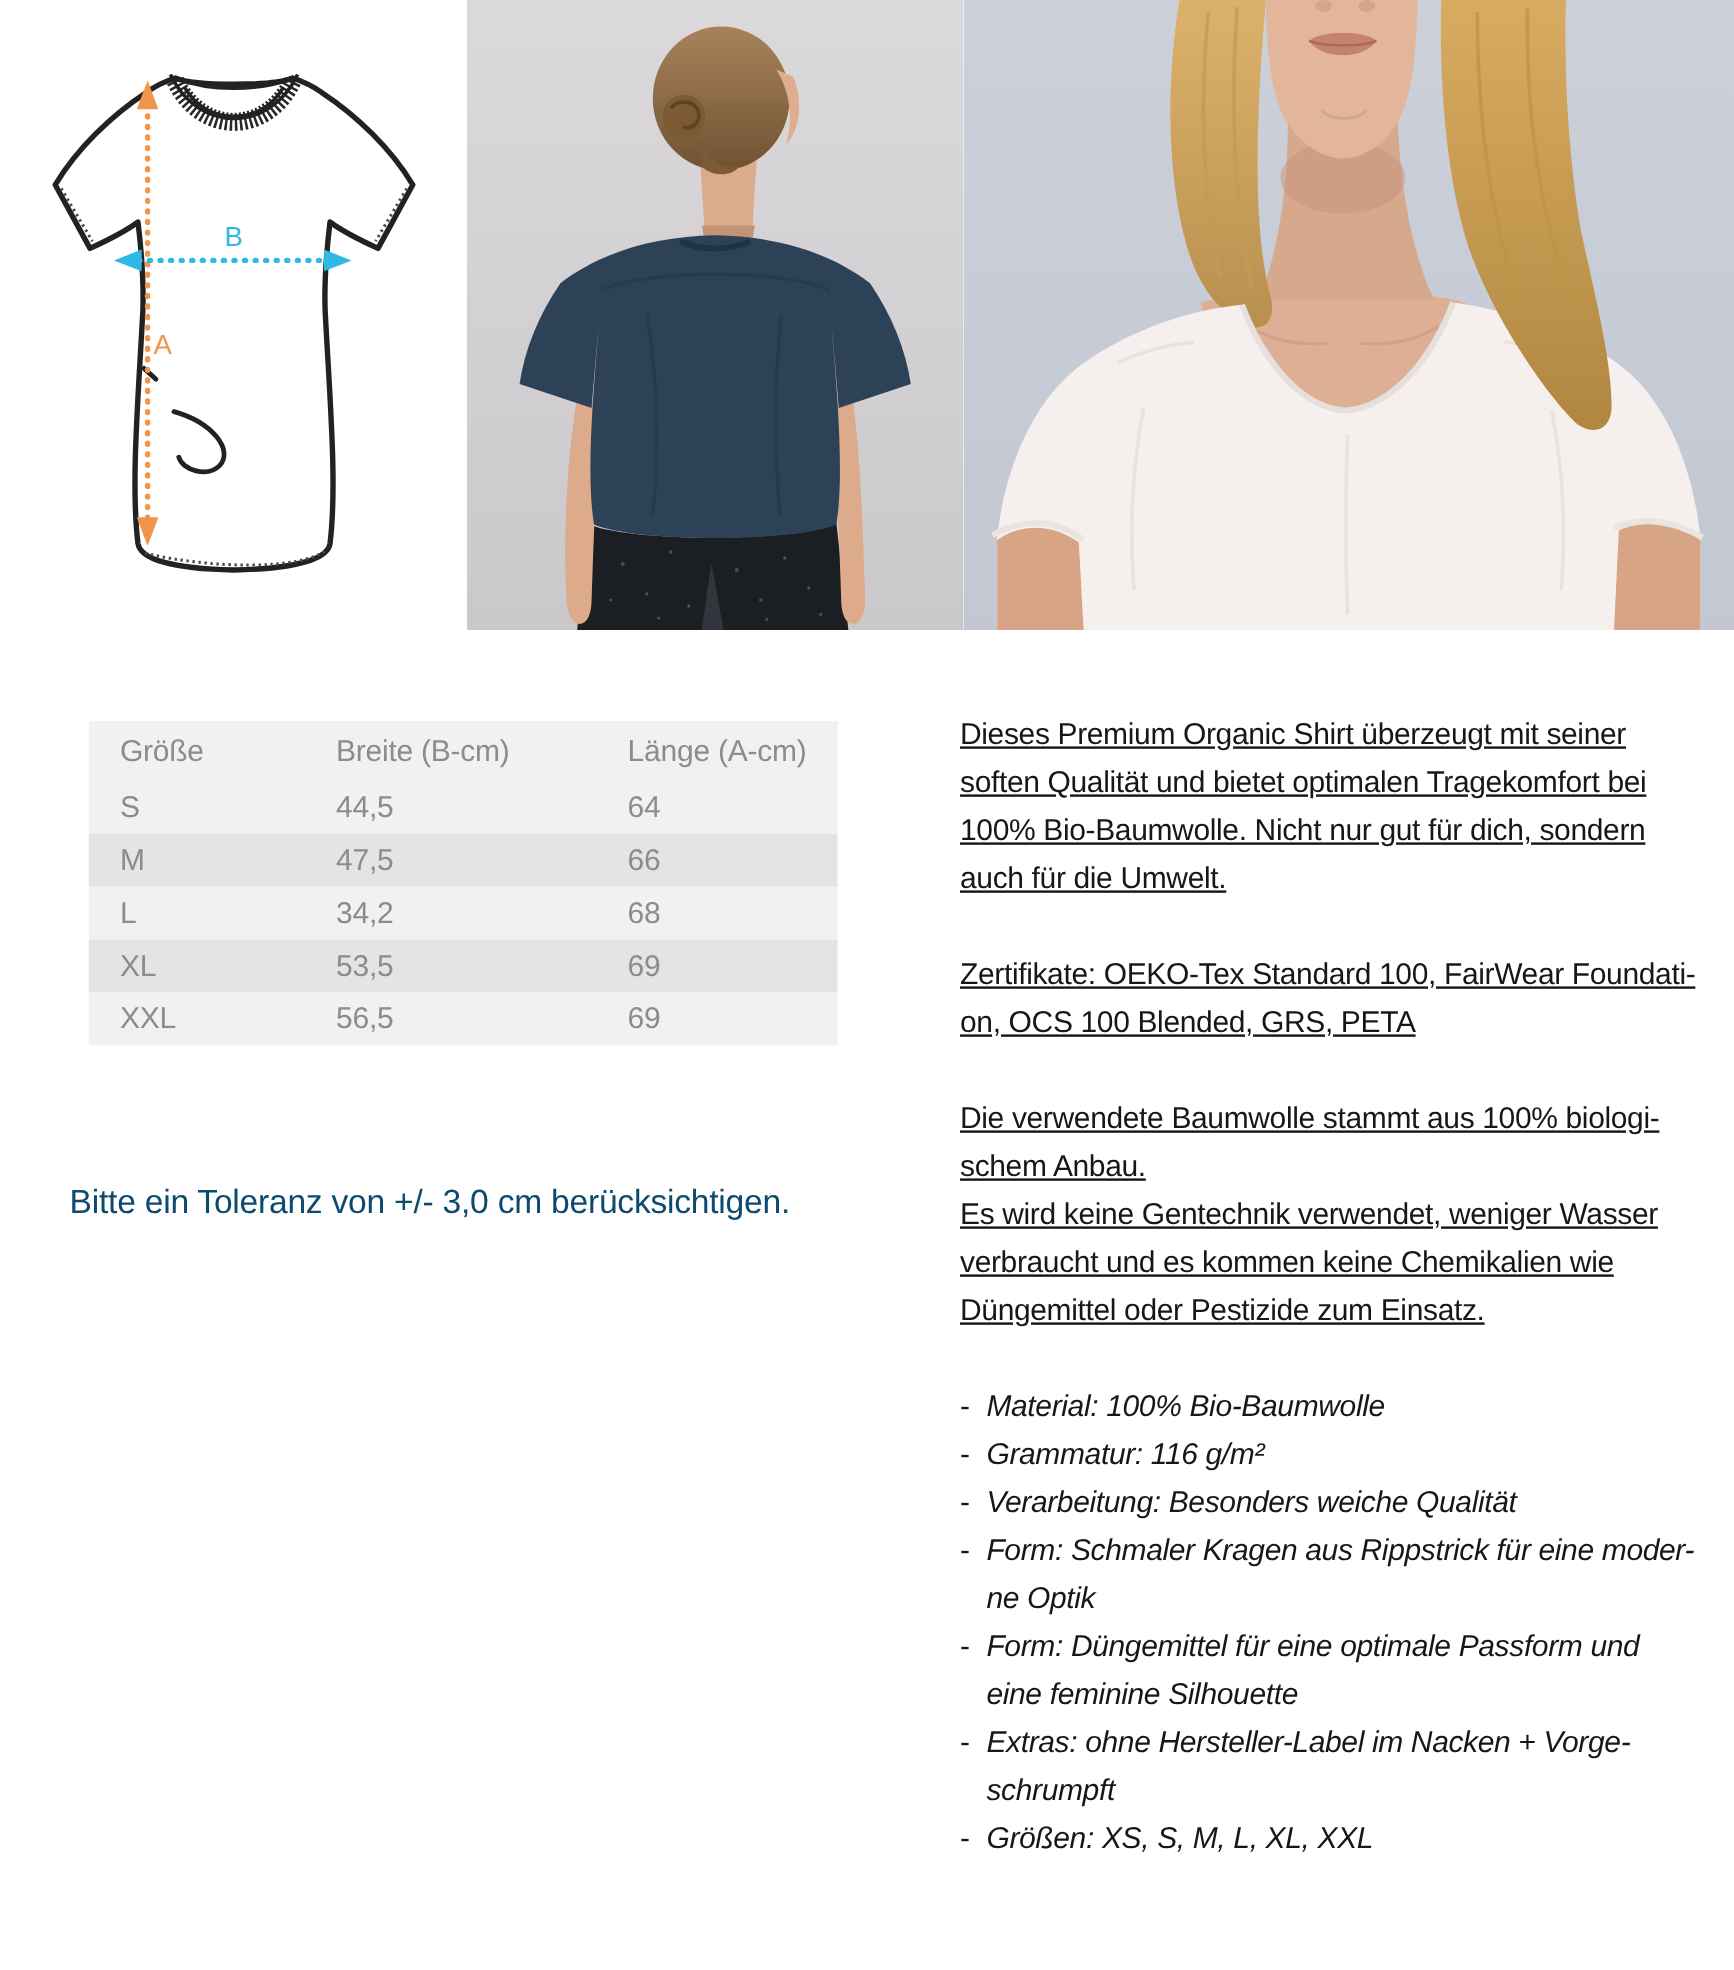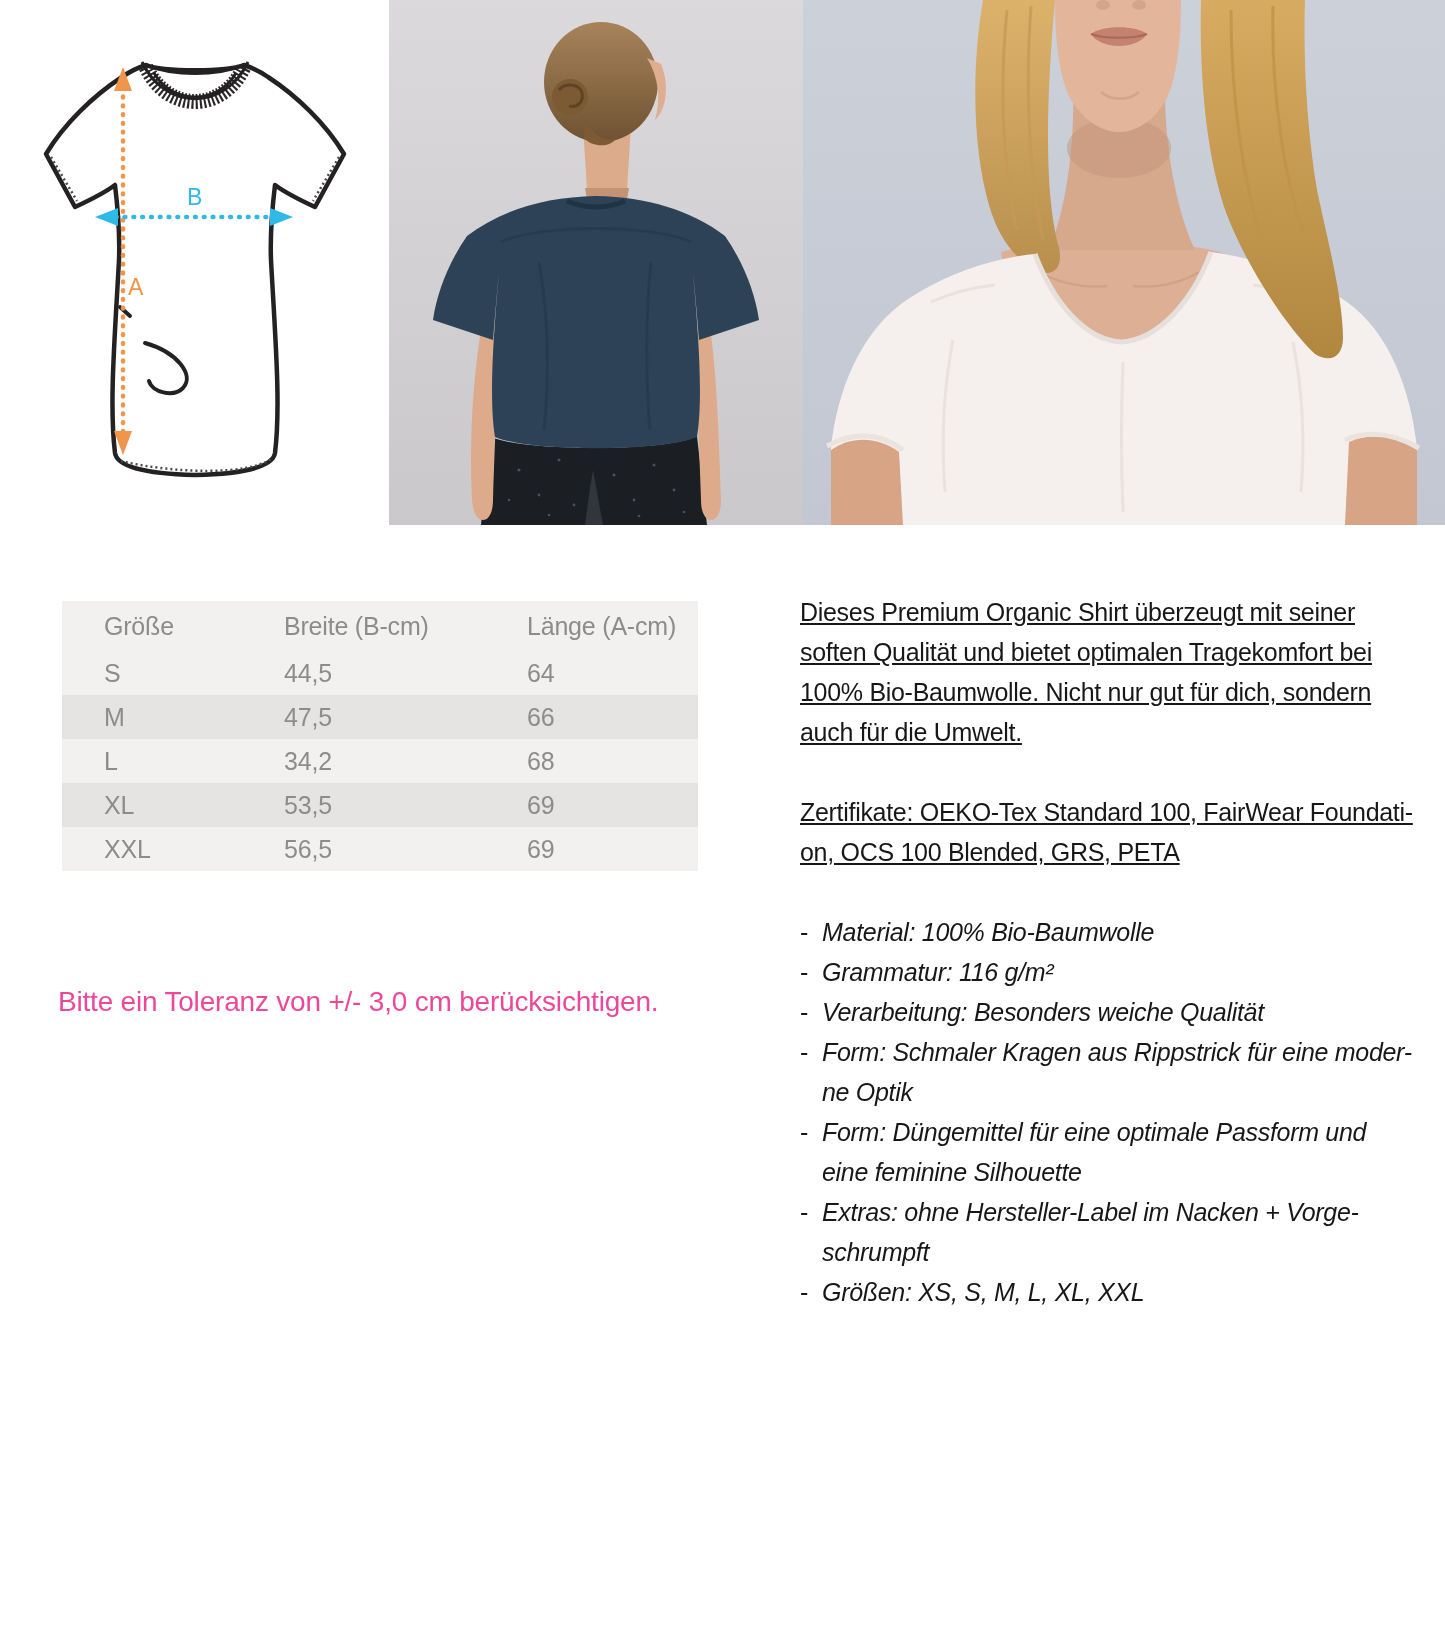--- a/index.html
+++ b/index.html
@@ -10,28 +10,28 @@
   .diagram{position:absolute;left:25px;top:55px;width:340px;height:430px;}
   .photo-back{position:absolute;left:389px;top:0;width:414px;height:525px;}
   .photo-front{position:absolute;left:803px;top:0;width:642px;height:525px;}
   .diagram svg,.photo-back svg,.photo-front svg{display:block;width:100%;height:100%;}
   .measure-label{font-family:"Liberation Sans",sans-serif;font-size:23px;}
 
   
   .size-table{position:absolute;left:62px;top:601px;width:636px;
               font-size:25px;color:#8d8c8a;letter-spacing:-0.2px;}
   .st-row{display:grid;grid-template-columns:180px 243px 1fr;align-items:center;
-          padding-left:42px;height:44px;background:#f2f1ef;}
+          padding-left:26px;height:44px;background:#f2f1ef;margin-left:12px;}
   .st-row.header{height:50px;background:#f2f1ef;}
   .st-row.r0,.st-row.r2,.st-row.r4{background:#e6e4e2;}
   .st-row.r1,.st-row.r3,.st-row.r5{background:#f2f1ef;}
 
   
   .tolerance{position:absolute;left:58px;top:986px;width:660px;
-             font-size:28px;color:#ec4899;letter-spacing:-0.2px;}
+             font-size:28px;color:#0c4a6e;letter-spacing:-0.2px;}
 
   
   .description{position:absolute;left:800px;top:592px;width:645px;
                font-size:25px;line-height:40px;color:#171717;letter-spacing:-0.3px;}
   .description p{margin:0 0 40px 0;white-space:pre-line;text-decoration:underline;}
   .bullets{margin:0;padding:0;list-style:none;}
   .bullets li{display:flex;align-items:flex-start;}
   .bullets .marker{flex:0 0 22px;}
   .bullets .btext{flex:1;white-space:pre-line;font-style:italic;}
 </style>
@@ -230,20 +230,25 @@
 
   <div class="tolerance">Bitte ein Toleranz von +/- 3,0 cm berücksichtigen.</div>
 
   <div class="description">
     <p>Dieses Premium Organic Shirt überzeugt mit seiner
 soften Qualität und bietet optimalen Tragekomfort bei
 100% Bio-Baumwolle. Nicht nur gut für dich, sondern
 auch für die Umwelt.</p>
     <p>Zertifikate: OEKO-Tex Standard 100, FairWear Foundati-
 on, OCS 100 Blended, GRS, PETA</p>
+    <p>Die verwendete Baumwolle stammt aus 100% biologi-
+schem Anbau.
+Es wird keine Gentechnik verwendet, weniger Wasser
+verbraucht und es kommen keine Chemikalien wie
+Düngemittel oder Pestizide zum Einsatz.</p>
     <ul class="bullets">
       <li>
         <span class="marker">-</span>
         <span class="btext">Material: 100% Bio-Baumwolle</span>
       </li>
       <li>
         <span class="marker">-</span>
         <span class="btext">Grammatur: 116 g/m²</span>
       </li>
       <li>

